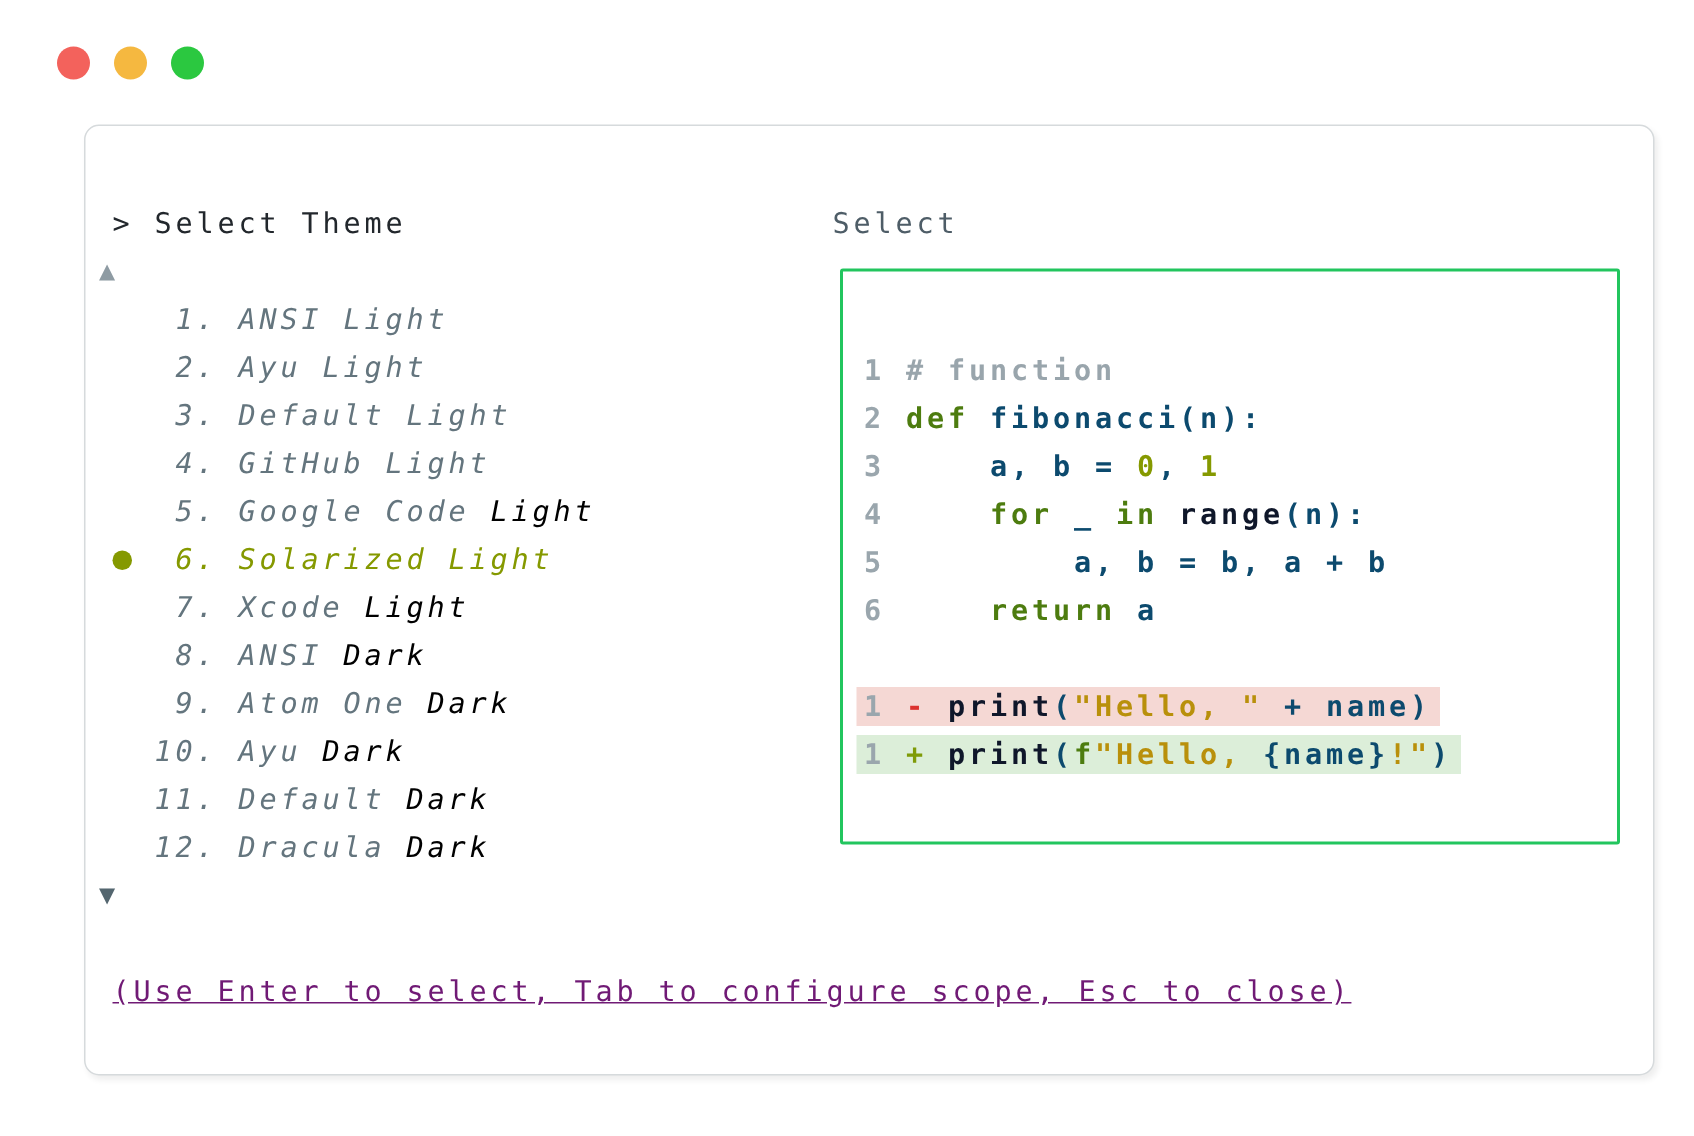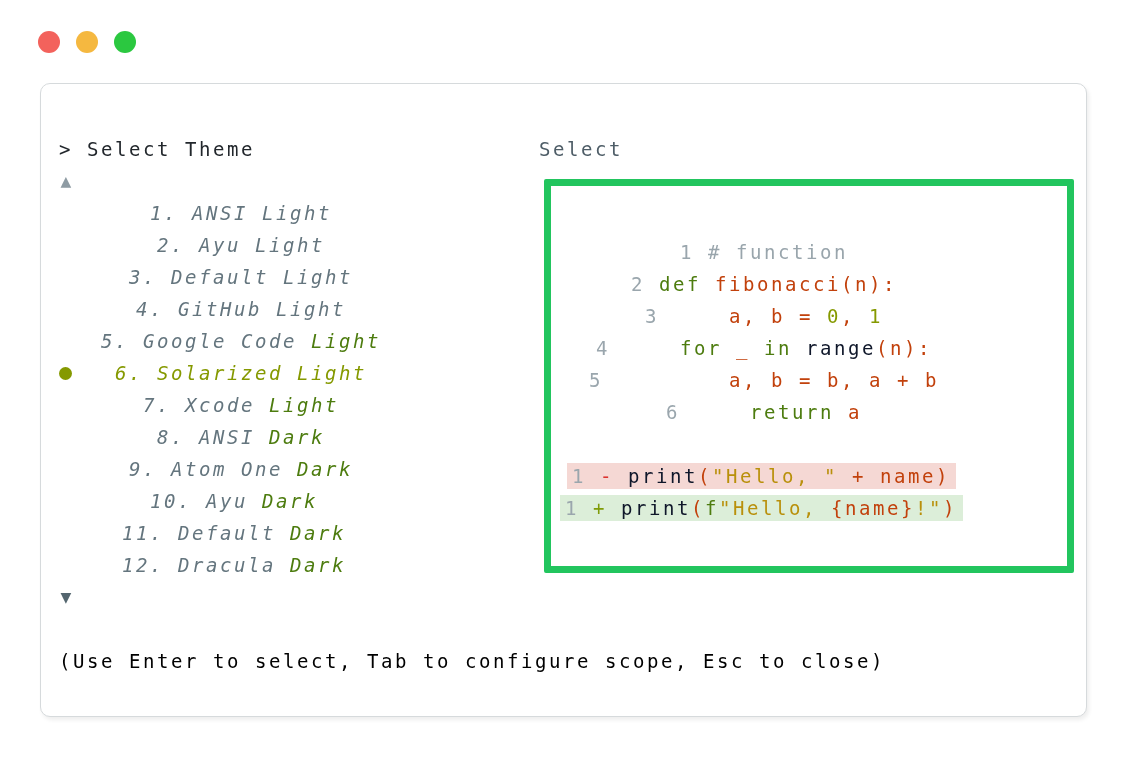--- a/index.html
+++ b/index.html
@@ -10,51 +10,50 @@
   }
   
   .traffic { position:absolute; left:38px; top:31px; display:flex; gap:16px; }
   .dot { width:22px; height:22px; border-radius:50%; }
   .dot-close    { background:#f3625c; }
   .dot-minimize { background:#f5b840; }
   .dot-maximize { background:#2bc840; }
 
   
   .panel {
-    position:absolute; left:40px; top:83px; width:1045px; height:632px;
+    position:absolute; left:56px; top:83px; width:1045px; height:632px;
     background:#ffffff; border:1.5px solid #d6dadc; border-radius:10px;
     box-shadow:2px 3px 4px rgba(0,0,0,0.07);
-    text-align:center;
   }
 
   .mono { font-size:19px; line-height:32px; letter-spacing:2.56px; white-space:pre; }
 
   .prompt { position:absolute; left:18px; top:49px; color:#22272c; }
   .scroll-arrow { position:absolute; left:9px; width:32px; height:32px; line-height:32px; font-size:14px; letter-spacing:0; font-family:"DejaVu Sans", sans-serif; }
   .arrow-up   { top:81px;  color:#8e9ba3; }
   .arrow-down { top:497px; color:#54666f; }
 
   .theme-list { position:absolute; left:46px; top:113px;font-style:italic; }
   .theme-row { height:32px; line-height:32px; }
   .li-base { color:#64757e; }
-  .li-dim  { color:#4d7c0f; }
+  .li-dim  { color:#000000; }
   .li-sel  { color:#859900; }
   .sel-indicator { position:absolute; left:18px; top:283px; width:13px; height:13px; border-radius:50%; background:#859900; }
 
-  .footer { position:absolute; left:18px; top:561px; color:#000000; }
+  .footer { position:absolute; left:18px; top:561px; color:#701a75;text-decoration:underline; }
 
   .preview-label { position:absolute; left:498px; top:49px; color:#4e5d67; }
   .preview-box {
     position:absolute; left:503px; top:95px; width:516px; height:380px;
-    border:7px solid #22c55e; border-radius:2px; background:#ffffff;
+    border:2px solid #22c55e; border-radius:2px; background:#ffffff;font-weight:bold;
   }
   .code { position:absolute; left:14px; top:50px; }
   .code-line { height:32px; line-height:32px; }
   .ln      { color:#9aa6ad; }
-  .t-plain { color:#c2410c; }
+  .t-plain { color:#0c4a6e; }
   .t-cmt   { color:#99a5ac; }
   .t-kw    { color:#4d7c0f; }
   .t-fn    { color:#0f172a; }
   .t-num   { color:#859900; }
   .t-str   { color:#b9900b; }
   .t-del   { color:#dc322f; }
   .t-add   { color:#7f9b08; }
   .hl { padding:2px 6px 2px 5px; margin-left:-5px; }
   .hl-del { background:#f5d8d4; }
   .hl-add { background:#dceed9; }

